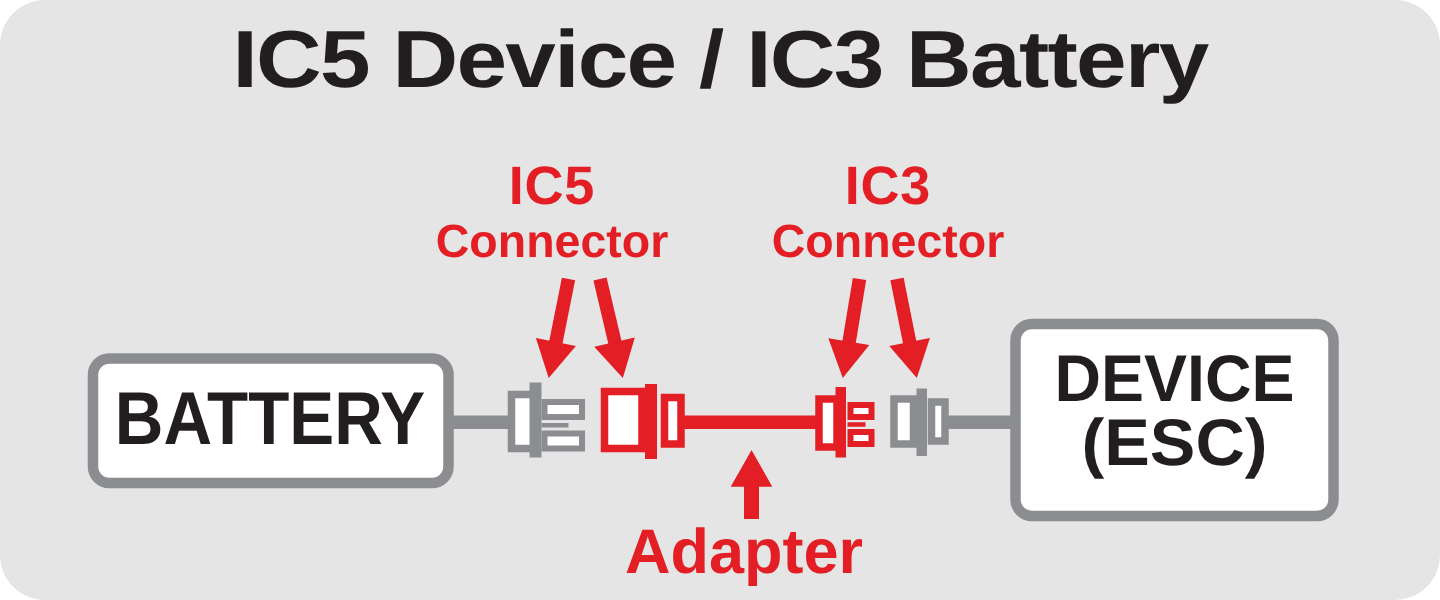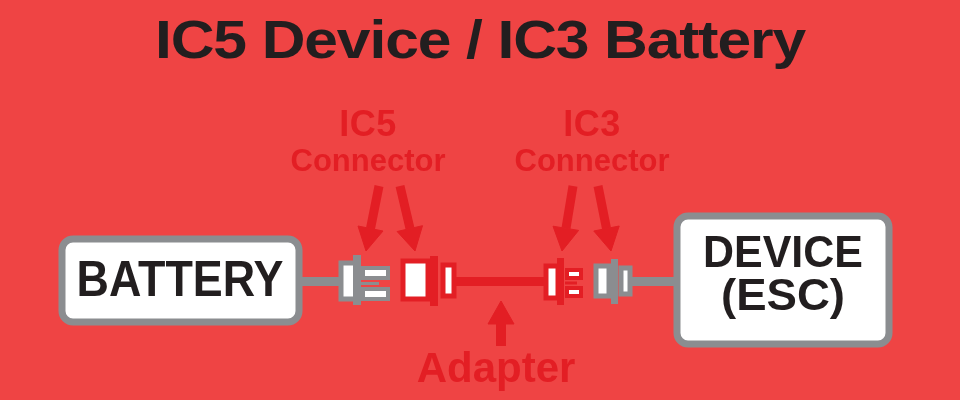--- a/index.html
+++ b/index.html
@@ -4,23 +4,24 @@
 <style>
   html, body {
     margin: 0;
     padding: 0;
     background: #ffffff;
   }
   .stage {
     position: relative;
     width: 960px;
     height: 400px;
-    background: #ef4444;
+    background: #e5e5e5;
     overflow: hidden;
     font-family: "Liberation Sans", sans-serif;
+    border-radius: 30px;
   }
   svg { display: block; }
 
   .title-text {
     font-family: "Liberation Sans", sans-serif;
     font-weight: bold;
     font-size: 54px;
     fill: #221e1f;
     letter-spacing: -1px;
   }

